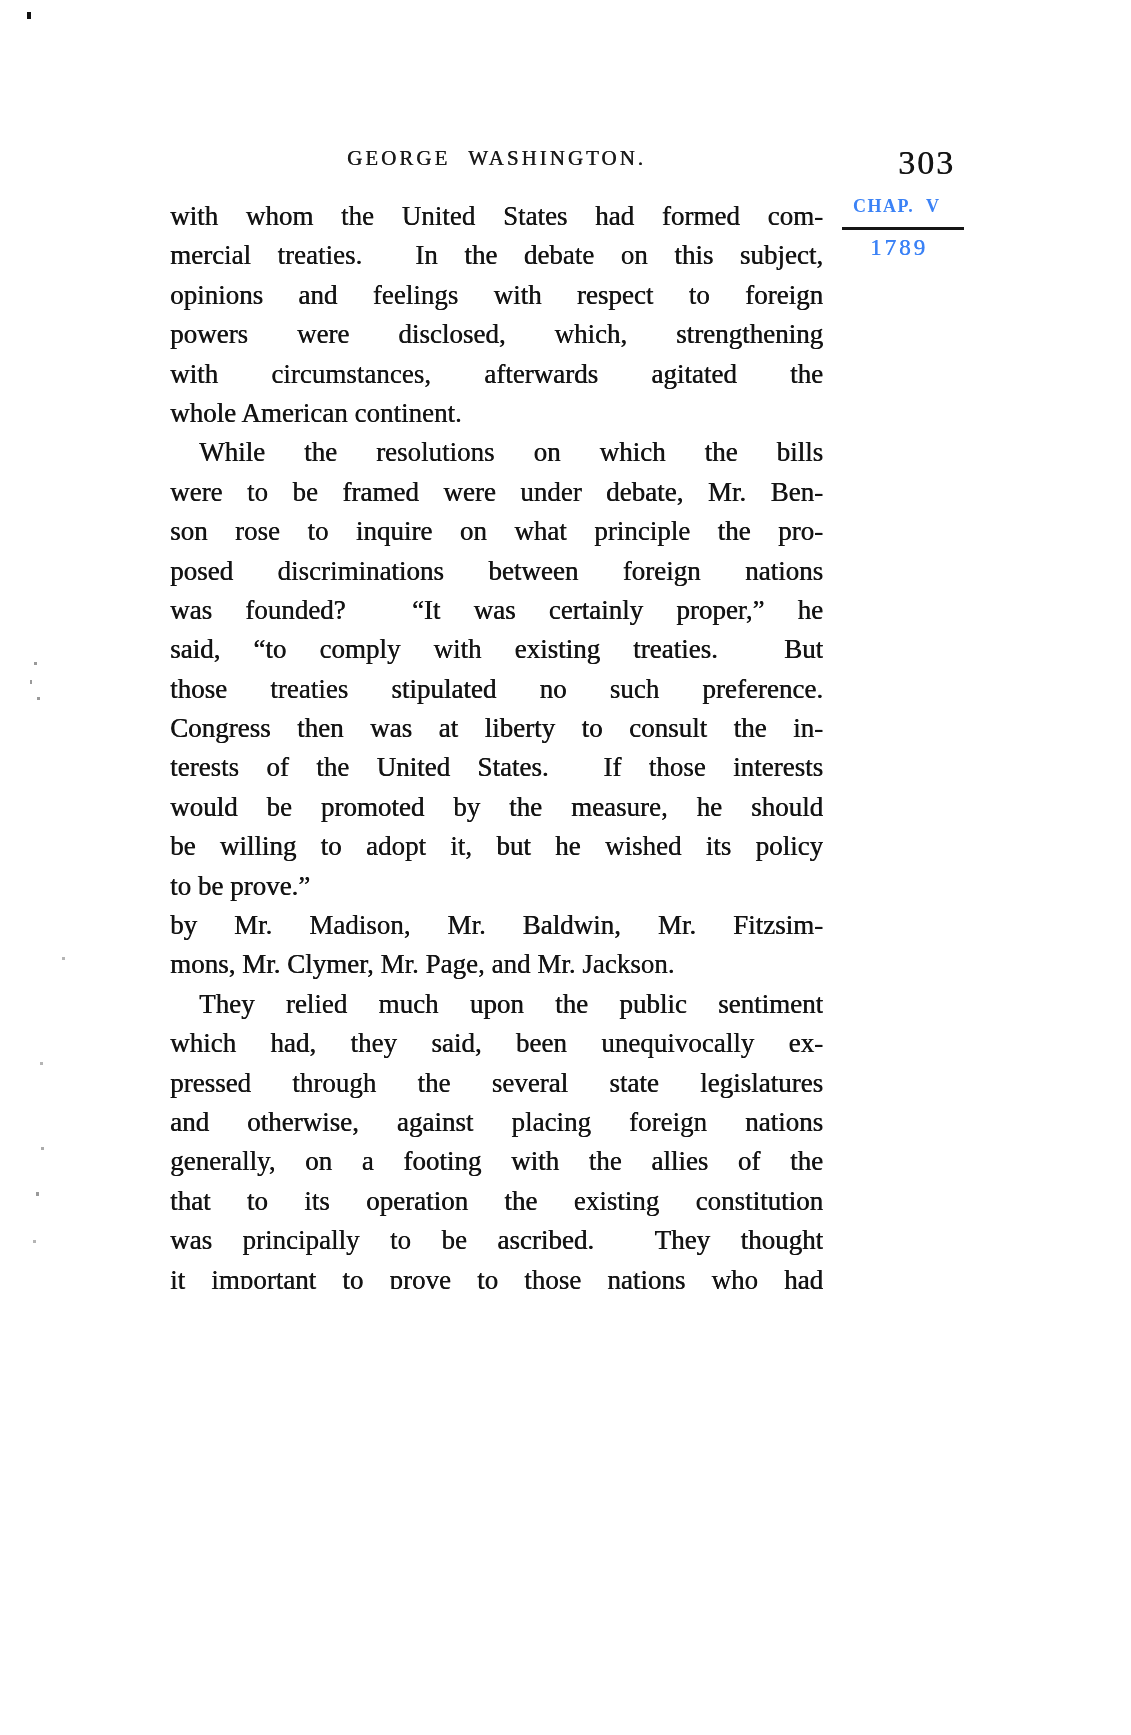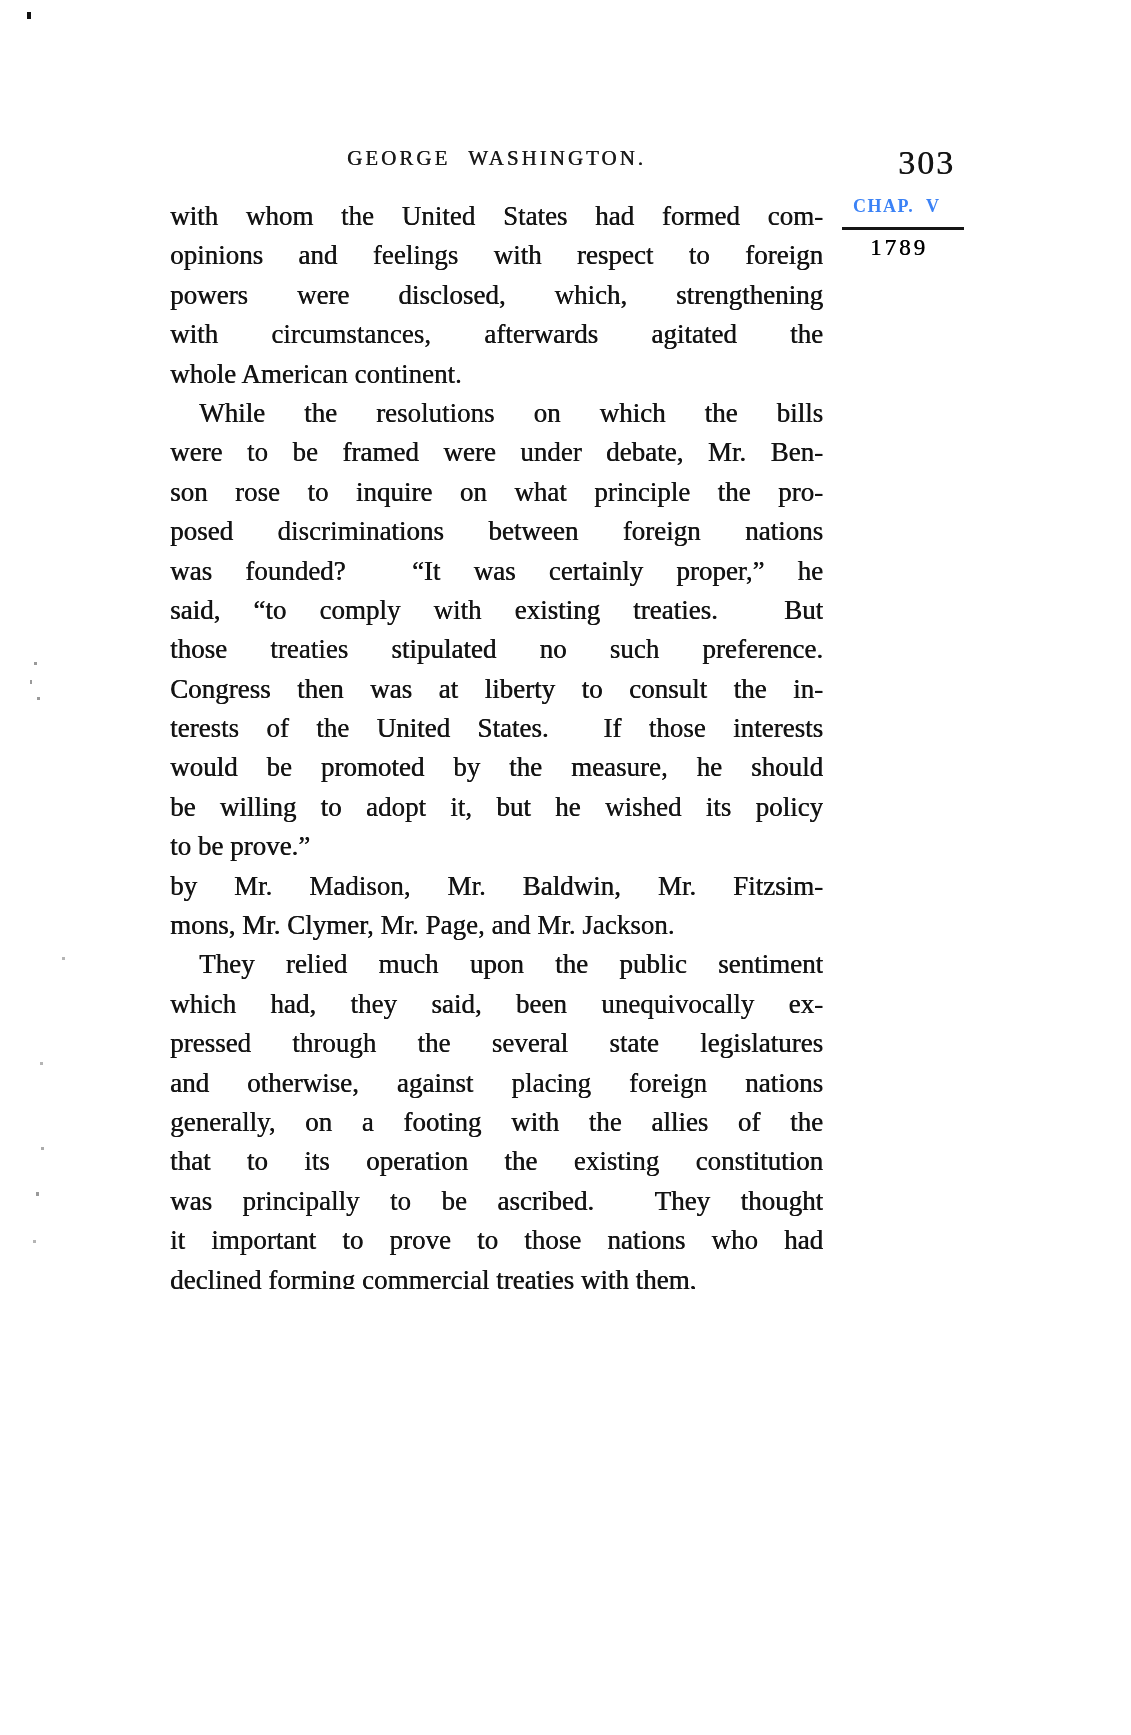--- a/index.html
+++ b/index.html
@@ -35,21 +35,21 @@
     color:#3b82f6;
   }
   #margin-rule{
     left:842px;top:227px;width:122px;height:3px;
     background:#161616;
   }
   #year-note{
     left:870px;top:236px;width:90px;
     font-size:23px;line-height:1;
     letter-spacing:3px;
-    color:#000000;
+    color:#3b82f6;
     text-shadow:0.4px 0 0 currentColor;
   }
   #body-text{
     left:170px;top:185px;width:653px;
     font-size:27px;line-height:39.4px;
     color:#141414;
     text-shadow:0.4px 0 0 currentColor;
     margin-top:12px;
   }
   .para{margin:0;padding:0;}
@@ -75,20 +75,21 @@
 
   <div class="abs" id="chapter-note">CHAP. V</div>
 
   <div class="abs" id="margin-rule"></div>
 
   <div class="abs" id="year-note">1789</div>
 
   <div class="abs" id="body-text">
       <div class="para">
         <div class="line">with whom the United States had formed com-</div>
+        <div class="line">mercial treaties.  In the debate on this subject,</div>
         <div class="line">opinions and feelings with respect to foreign</div>
         <div class="line">powers were disclosed, which, strengthening</div>
         <div class="line">with circumstances, afterwards agitated the</div>
         <div class="line unjust">whole American continent.</div>
       </div>
       <div class="para">
         <div class="line indent">While the resolutions on which the bills</div>
         <div class="line">were to be framed were under debate, Mr. Ben-</div>
         <div class="line">son rose to inquire on what principle the pro-</div>
         <div class="line">posed discriminations between foreign nations</div>

